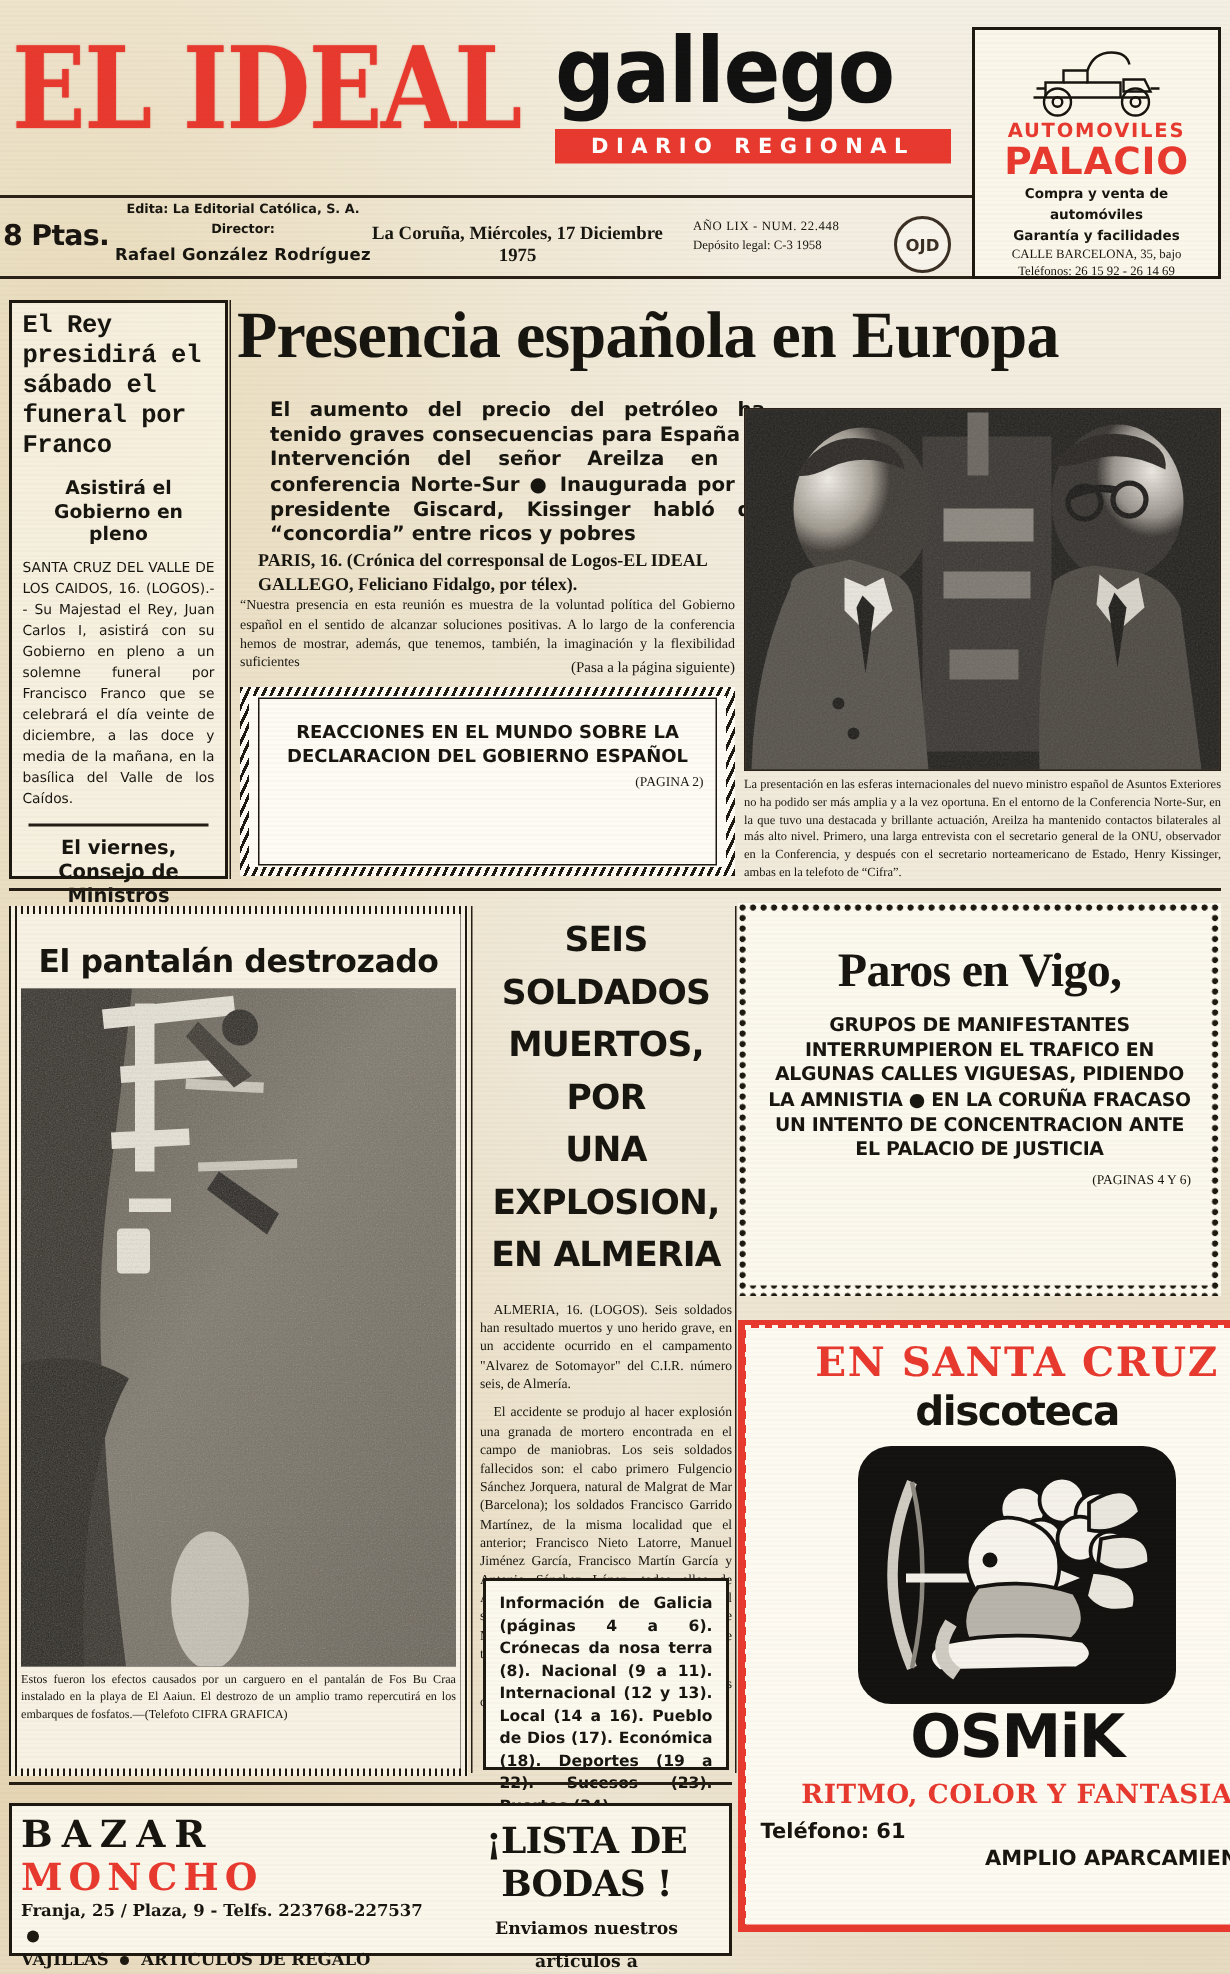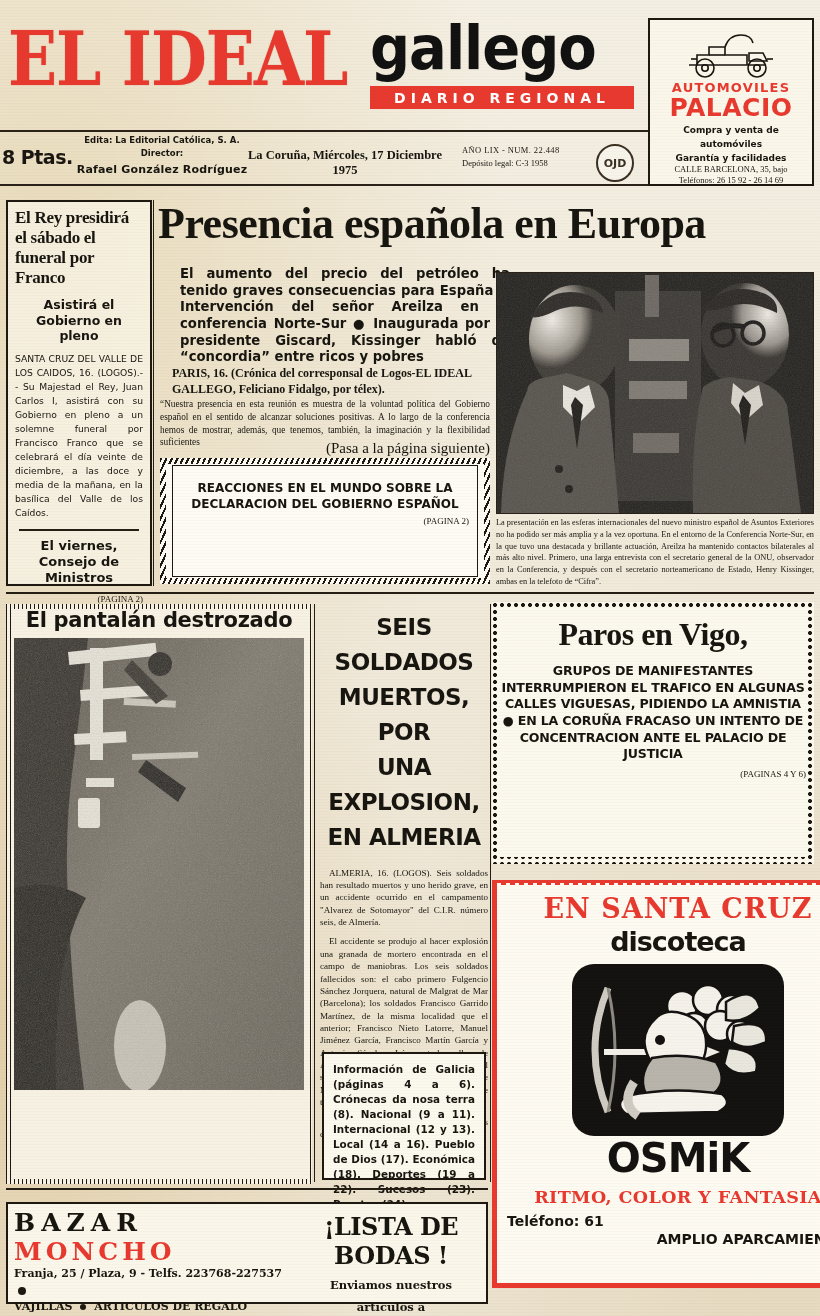--- a/index.html
+++ b/index.html
@@ -83,21 +83,21 @@
   .carad .t4{font-family:"Liberation Serif", serif;font-size:8.5px;text-align:center;line-height:1.3;}
 
   
   .hr-thick{position:absolute;background:#241d14;}
   .vr{position:absolute;background:#241d14;width:1px;}
 
   
   .kingbox{position:absolute;left:6px;top:200px;width:146px;height:386px;
     border:2px solid #1d1810;background:rgba(255,253,245,.55);
     box-sizing:border-box;padding:6px 7px;}
-  .kingbox h2{margin:0;font-family:Liberation Serif, serif;font-weight:bold;
+  .kingbox h2{margin:0;font-family:Liberation Mono, monospace;font-weight:bold;
     font-size:17px;line-height:1.18;letter-spacing:-.3px;}
   .kingbox .sub{margin:9px 0 0;font-family:"DejaVu Sans", sans-serif;font-weight:bold;
     font-size:12.5px;text-align:center;line-height:1.25;}
   .kingbox .body{margin-top:8px;font-family:"DejaVu Sans", sans-serif;font-size:9.2px;
     line-height:1.52;text-align:justify;}
   .kingbox .rule{height:2px;background:#241d14;margin:9px 4px 7px;}
   .kingbox .kick{font-family:"DejaVu Sans", sans-serif;font-weight:bold;font-size:13px;
     text-align:center;line-height:1.25;}
   .kingbox .pg{font-family:"Liberation Serif", serif;font-size:9px;text-align:right;margin-top:7px;}
 
@@ -106,21 +106,21 @@
     font-family:"Liberation Serif", serif;font-weight:bold;font-size:44px;
     line-height:1;letter-spacing:-.5px;white-space:nowrap;}
   .lead{position:absolute;left:160px;top:266px;width:330px;
     font-family:"DejaVu Sans", sans-serif;font-weight:bold;font-size:13.2px;
     line-height:1.26;text-align:justify;margin-left:20px;}
   .dek{position:absolute;left:172px;top:366px;width:330px;
     font-family:"Liberation Serif", serif;font-weight:bold;font-size:12px;line-height:1.3;}
   .quote{position:absolute;left:160px;top:398px;width:330px;
     font-family:"Liberation Serif", serif;font-size:9.3px;line-height:1.38;text-align:justify;}
   .cont{position:absolute;left:160px;top:440px;width:330px;text-align:right;
-    font-family:"Liberation Serif", serif;font-size:15px;}
+    font-family:"Liberation Serif", serif;font-size:10px;}
 
   
   .hatchbox{position:absolute;left:160px;top:458px;width:330px;height:126px;box-sizing:border-box;
     padding:7px 12px;background:#fdfbf3;}
   .hatchbox::before{content:"";position:absolute;inset:0;
     background:repeating-linear-gradient(115deg,#1d1810 0 2px,transparent 2px 5px);
     -webkit-mask:linear-gradient(#000 0 0) content-box,linear-gradient(#000 0 0);
     mask:linear-gradient(#000 0 0) content-box,linear-gradient(#000 0 0);
     -webkit-mask-composite:xor;mask-composite:exclude;
     padding:6px;pointer-events:none;}
@@ -132,21 +132,21 @@
   .hatchbox .pg{font-family:"Liberation Serif", serif;font-size:9px;text-align:right;margin-top:4px;}
 
   
   .photo1{position:absolute;left:496px;top:272px;width:316px;height:240px;overflow:hidden;
     border:1px solid #2a2218;background:#4a4540;}
   .cap1{position:absolute;left:496px;top:517px;width:318px;
     font-family:"Liberation Serif", serif;font-size:8.3px;line-height:1.42;text-align:justify;}
 
   
   .pantalan-wrap{position:absolute;left:6px;top:604px;width:306px;height:580px;
-    box-sizing:border-box;padding:0 8px;background:#f6f1e3;}
+    box-sizing:border-box;padding:21px 8px;background:#f6f1e3;}
   .pantalan-wrap::before{content:"";position:absolute;inset:0;
     background:repeating-linear-gradient(90deg,#1d1810 0 1.5px,transparent 1.5px 4px);
     -webkit-mask:linear-gradient(#000 0 0) content-box,linear-gradient(#000 0 0);
     mask:linear-gradient(#000 0 0) content-box,linear-gradient(#000 0 0);
     -webkit-mask-composite:xor;mask-composite:exclude;padding:5px;pointer-events:none;}
   .pantalan-head{position:relative;font-family:"DejaVu Sans", sans-serif;font-weight:bold;
     font-size:21px;text-align:center;letter-spacing:-.3px;margin:4px 0 6px;}
   .pantalan-photo{position:relative;width:100%;height:452px;overflow:hidden;background:#3a3630;}
   .cap2{position:relative;margin-top:3px;font-family:"Liberation Serif", serif;
     font-size:8.1px;line-height:1.4;text-align:justify;}
@@ -157,21 +157,21 @@
   .almeria .body{margin-top:12px;font-family:"Liberation Serif", serif;font-size:9.1px;
     line-height:1.36;text-align:justify;}
   .almeria .body p{margin:0 0 7px;text-indent:9px;}
   .indexbox{position:absolute;left:322px;top:1052px;width:164px;height:128px;box-sizing:border-box;
     border:2px solid #1d1810;background:#fbf8ee;padding:8px 9px;}
   .indexbox p{margin:0;font-family:"DejaVu Sans", sans-serif;font-weight:bold;font-size:10.4px;
     line-height:1.44;text-align:justify;}
 
   
   .dotbox{position:absolute;left:492px;top:602px;width:322px;height:262px;box-sizing:border-box;
-    padding:8px;background:#fbf8ee;}
+    padding:20px;background:#fbf8ee;}
   .dotbox::before{content:"";position:absolute;inset:0;
     background:radial-gradient(circle at 3px 3px,#1d1810 1.9px,transparent 2.2px) 0 0/7px 7px;
     -webkit-mask:linear-gradient(#000 0 0) content-box,linear-gradient(#000 0 0);
     mask:linear-gradient(#000 0 0) content-box,linear-gradient(#000 0 0);
     -webkit-mask-composite:xor;mask-composite:exclude;padding:7px;pointer-events:none;}
   .dotbox .in{position:relative;height:100%;}
   .dotbox h2{margin:6px 0 0;font-family:"Liberation Serif", serif;font-weight:bold;
     font-size:32px;line-height:1.16;text-align:center;letter-spacing:-.5px;}
   .dotbox .s{margin:10px 0 0;font-family:"DejaVu Sans", sans-serif;font-weight:bold;
     font-size:12.6px;line-height:1.32;text-align:center;letter-spacing:-.2px;}
@@ -378,20 +378,21 @@
         </g>
 
         <path d="M132 122 l40 28 l-8 14 l-40 -30 z" fill="#2a2723"></path>
         <path d="M118 22 l36 36 l-12 8 l-32 -34 z" fill="#3b3730"></path>
         <circle cx="146" cy="26" r="12" fill="#2f2c27"></circle>
 
         <ellipse cx="126" cy="408" rx="26" ry="46" fill="#d6d1c5" opacity=".85"></ellipse>
         <rect width="290" height="452" filter="url(#grain2)" opacity="0.55"></rect>
       </svg>
     </div>
+    <div class="cap2">Estos fueron los efectos causados por un carguero en el pantalán de Fos Bu Craa instalado en la playa de El Aaiun. El destrozo de un amplio tramo repercutirá en los embarques de fosfatos.—(Telefoto CIFRA GRAFICA)</div>
   </div>
 
   <div class="almeria">
     <h2>
       <span>SEIS SOLDADOS</span><br>
       <span>MUERTOS, POR</span><br>
       <span>UNA EXPLOSION,</span><br>
       <span>EN ALMERIA</span>
     </h2>
     <div class="body">

